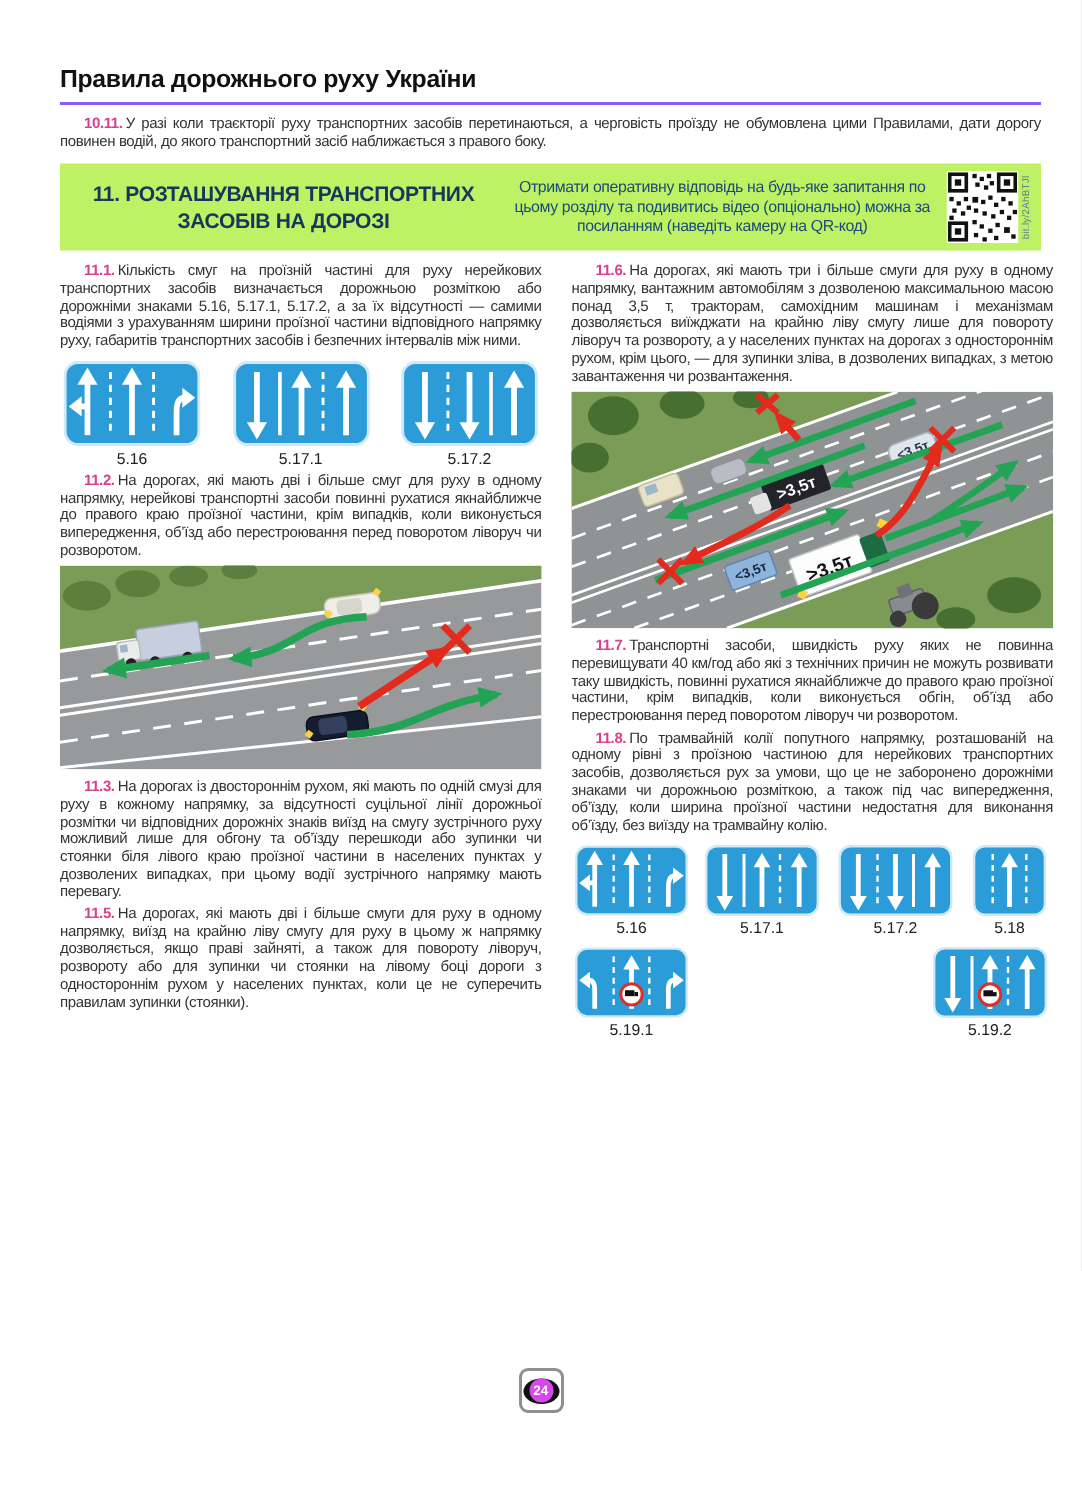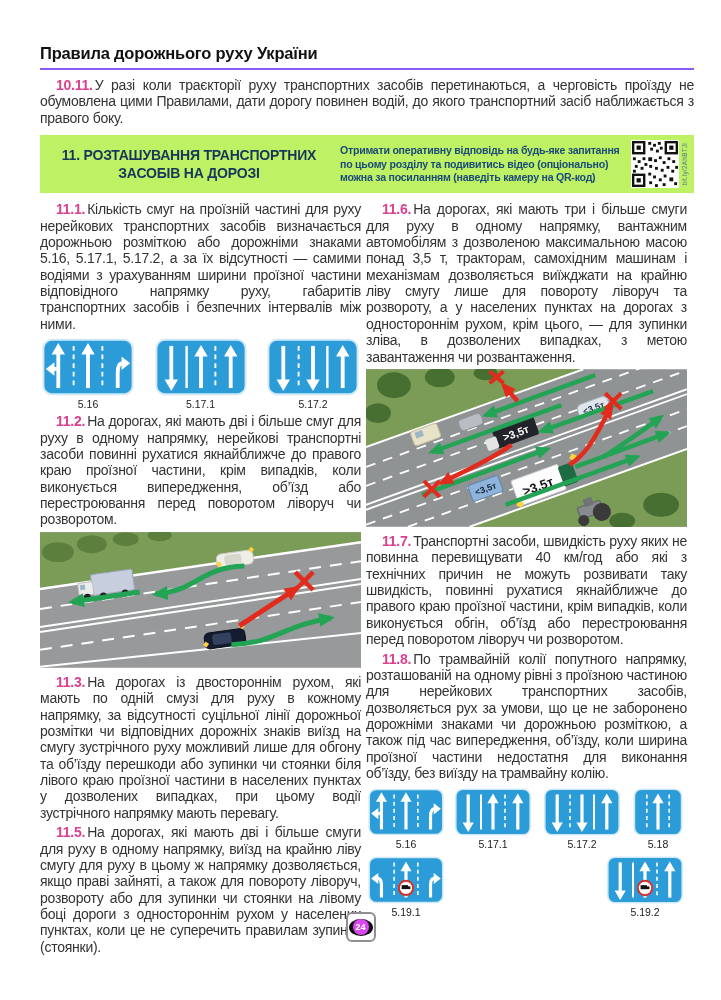--- a/index.html
+++ b/index.html
@@ -1,33 +1,33 @@
 <!DOCTYPE html>
 <html><head>
 <meta charset="utf-8">
 <style>
   html,body{margin:0;padding:0;background:#e8e8e8;}
   .page{position:relative;width:721px;height:1000px;background:#fff;margin:0 auto;
         font-family:"Liberation Sans",sans-serif;color:#333;overflow:hidden;}
   .content{position:absolute;left:40px;top:44px;width:654px;}
   .hdr{border-bottom:2px solid #8b5cf6;padding-bottom:5px;margin-bottom:7px;}
   .hdr h1{margin:0;font-size:16.5px;font-weight:bold;color:#111;letter-spacing:-0.2px;}
-  .para{font-size:14px;line-height:1.17;text-align:justify;letter-spacing:-0.25px;
+  .para{font-size:10px;line-height:1.17;text-align:justify;letter-spacing:-0.25px;
         margin:0 0 3px;text-indent:16px;}
   .pnum{color:#d9418f;font-weight:bold;margin-right:2px;}
   .strip{display:flex;align-items:center;gap:8px;background:#bef264;margin:9px 0 8px;
          padding:5px 6px;min-height:46px;}
   .sec-title{flex:0 0 286px;text-align:center;color:#16365c;font-weight:bold;
              font-size:14px;line-height:1.3;letter-spacing:-0.2px;}
-  .sec-note{flex:1;text-align:left;color:#1b4a7a;font-size:10.6px;line-height:1.25;
-            letter-spacing:-0.25px;font-weight:bold;}
+  .sec-note{flex:1;text-align:center;color:#1b4a7a;font-size:10.6px;line-height:1.25;
+            letter-spacing:-0.25px;font-weight:normal;}
   .qr-wrap{display:flex;align-items:center;gap:2px;}
   .qr-caption{writing-mode:vertical-rl;transform:rotate(180deg);font-size:6.5px;
               color:#5d7b91;letter-spacing:0.2px;}
-  .cols{display:flex;gap:5px;}
+  .cols{display:flex;gap:20px;}
   .col{width:321px;}
   .signs-row{display:flex;justify-content:space-between;align-items:flex-end;
              margin:6px 0 3px;padding:0 2px;}
   .sign{text-align:center;}
   .sign svg{display:block;margin:0 auto;}
   .sign .lbl{font-size:10.5px;color:#222;margin-top:2px;letter-spacing:0;}
   .illus{margin:4px 0 6px;}
   .illus svg{display:block;}
   .badge{position:absolute;left:50%;bottom:58px;transform:translateX(-50%);
          width:30px;height:30px;background:#fff;border:2px solid #8f8f8f;border-radius:6px;

